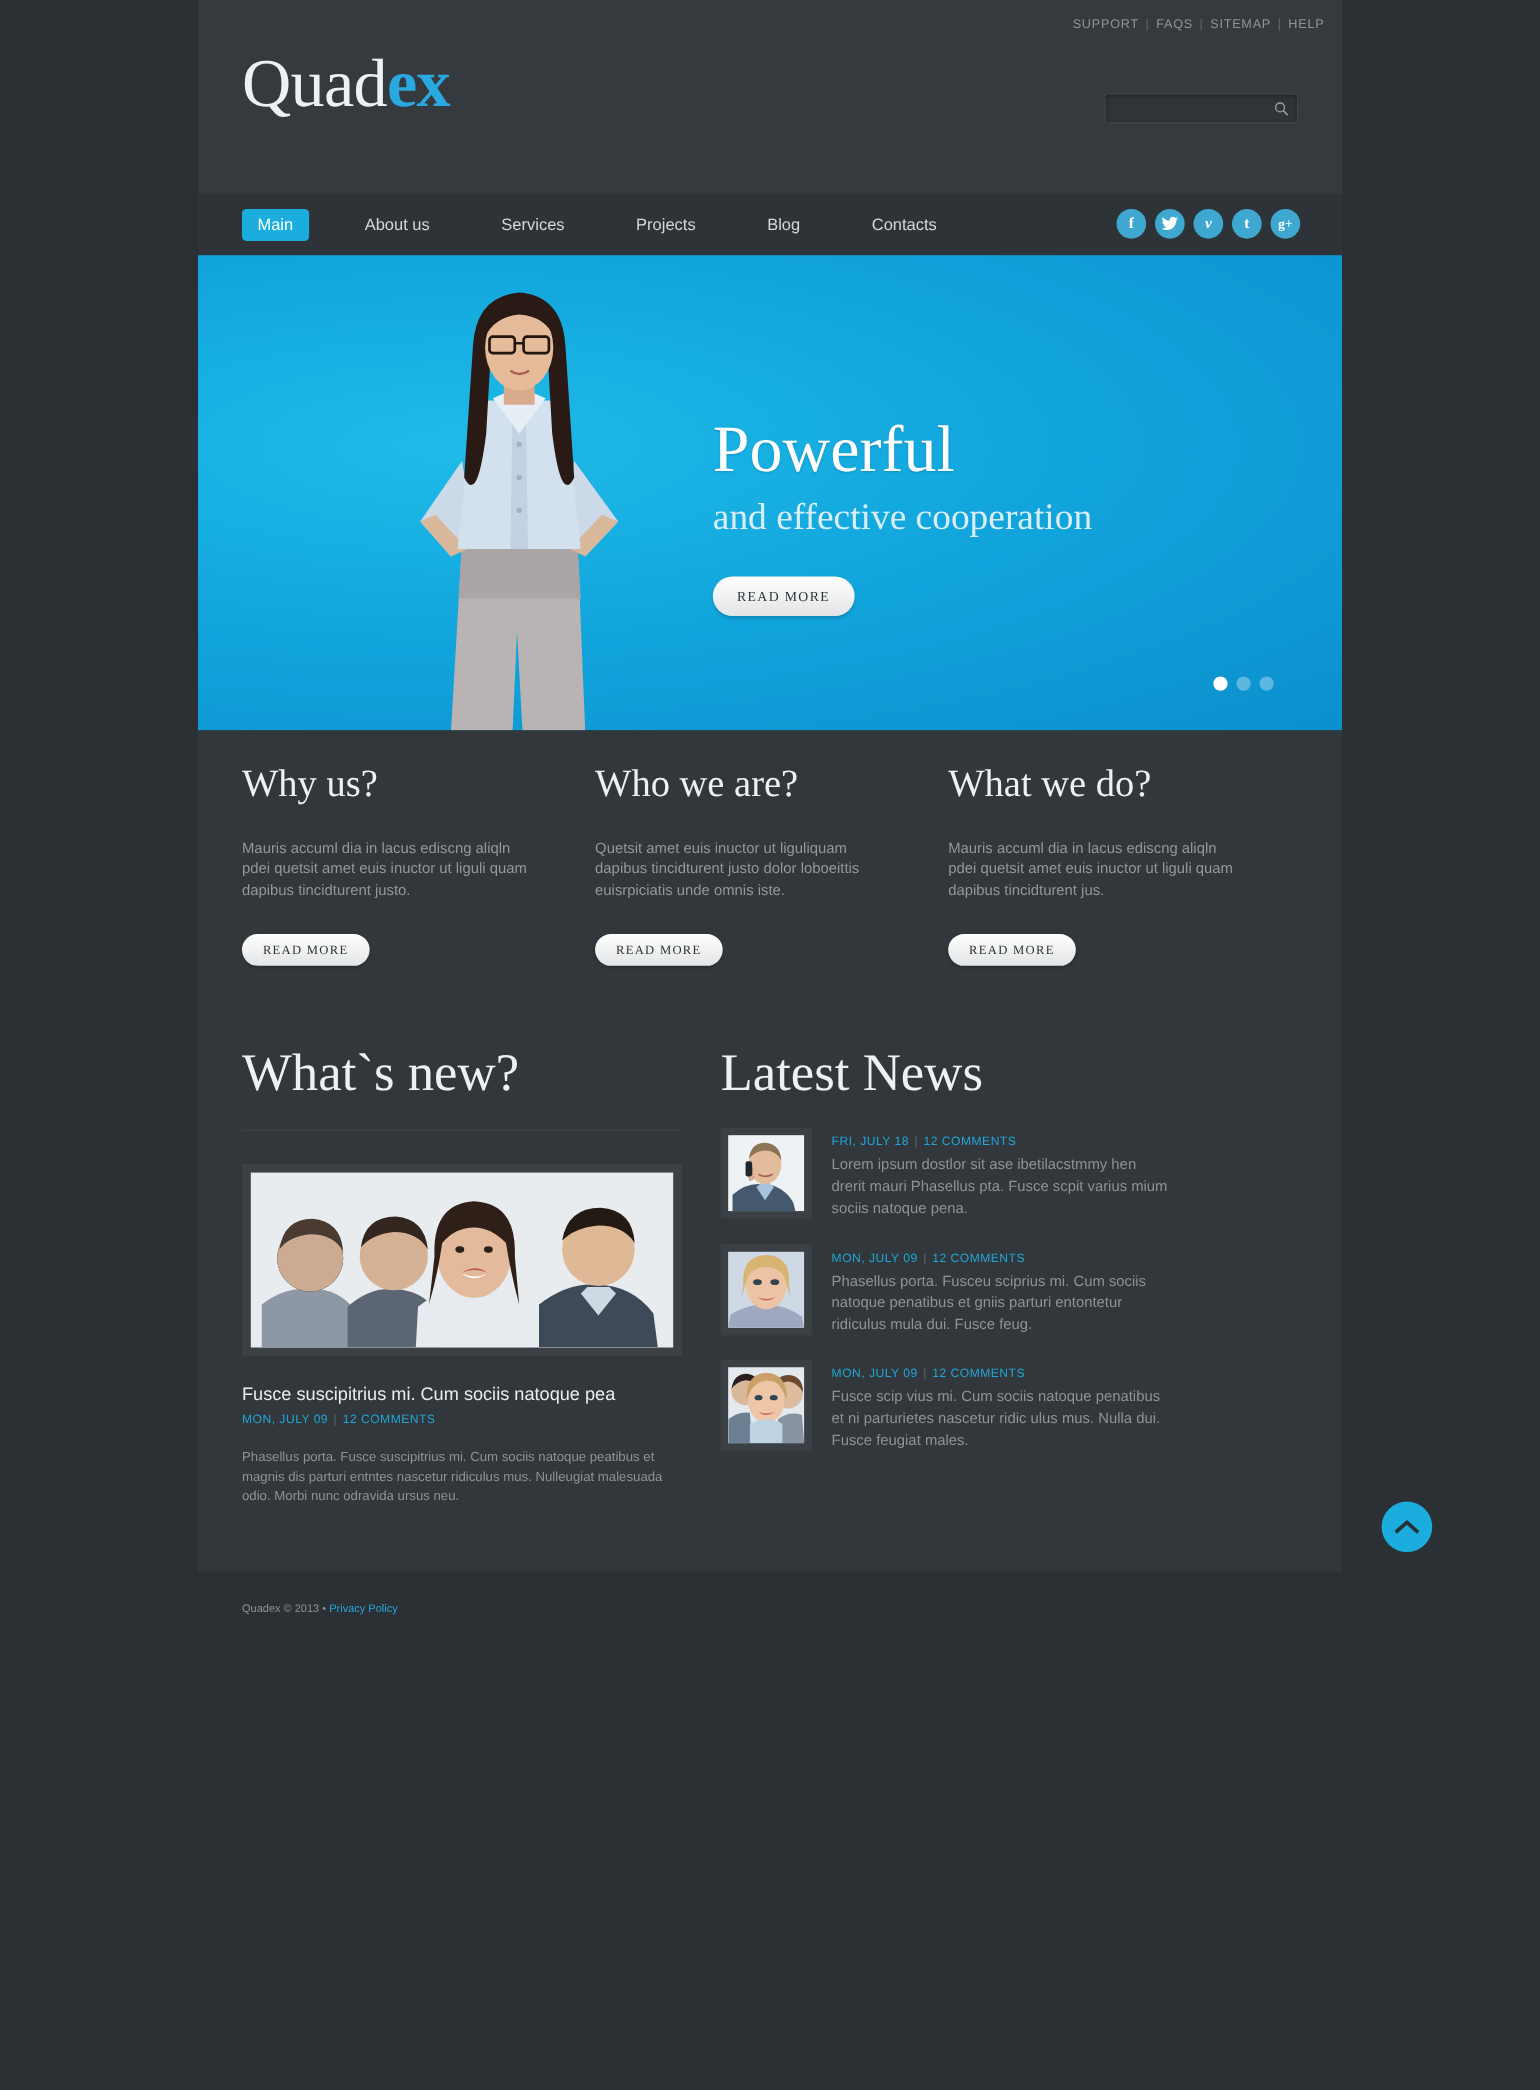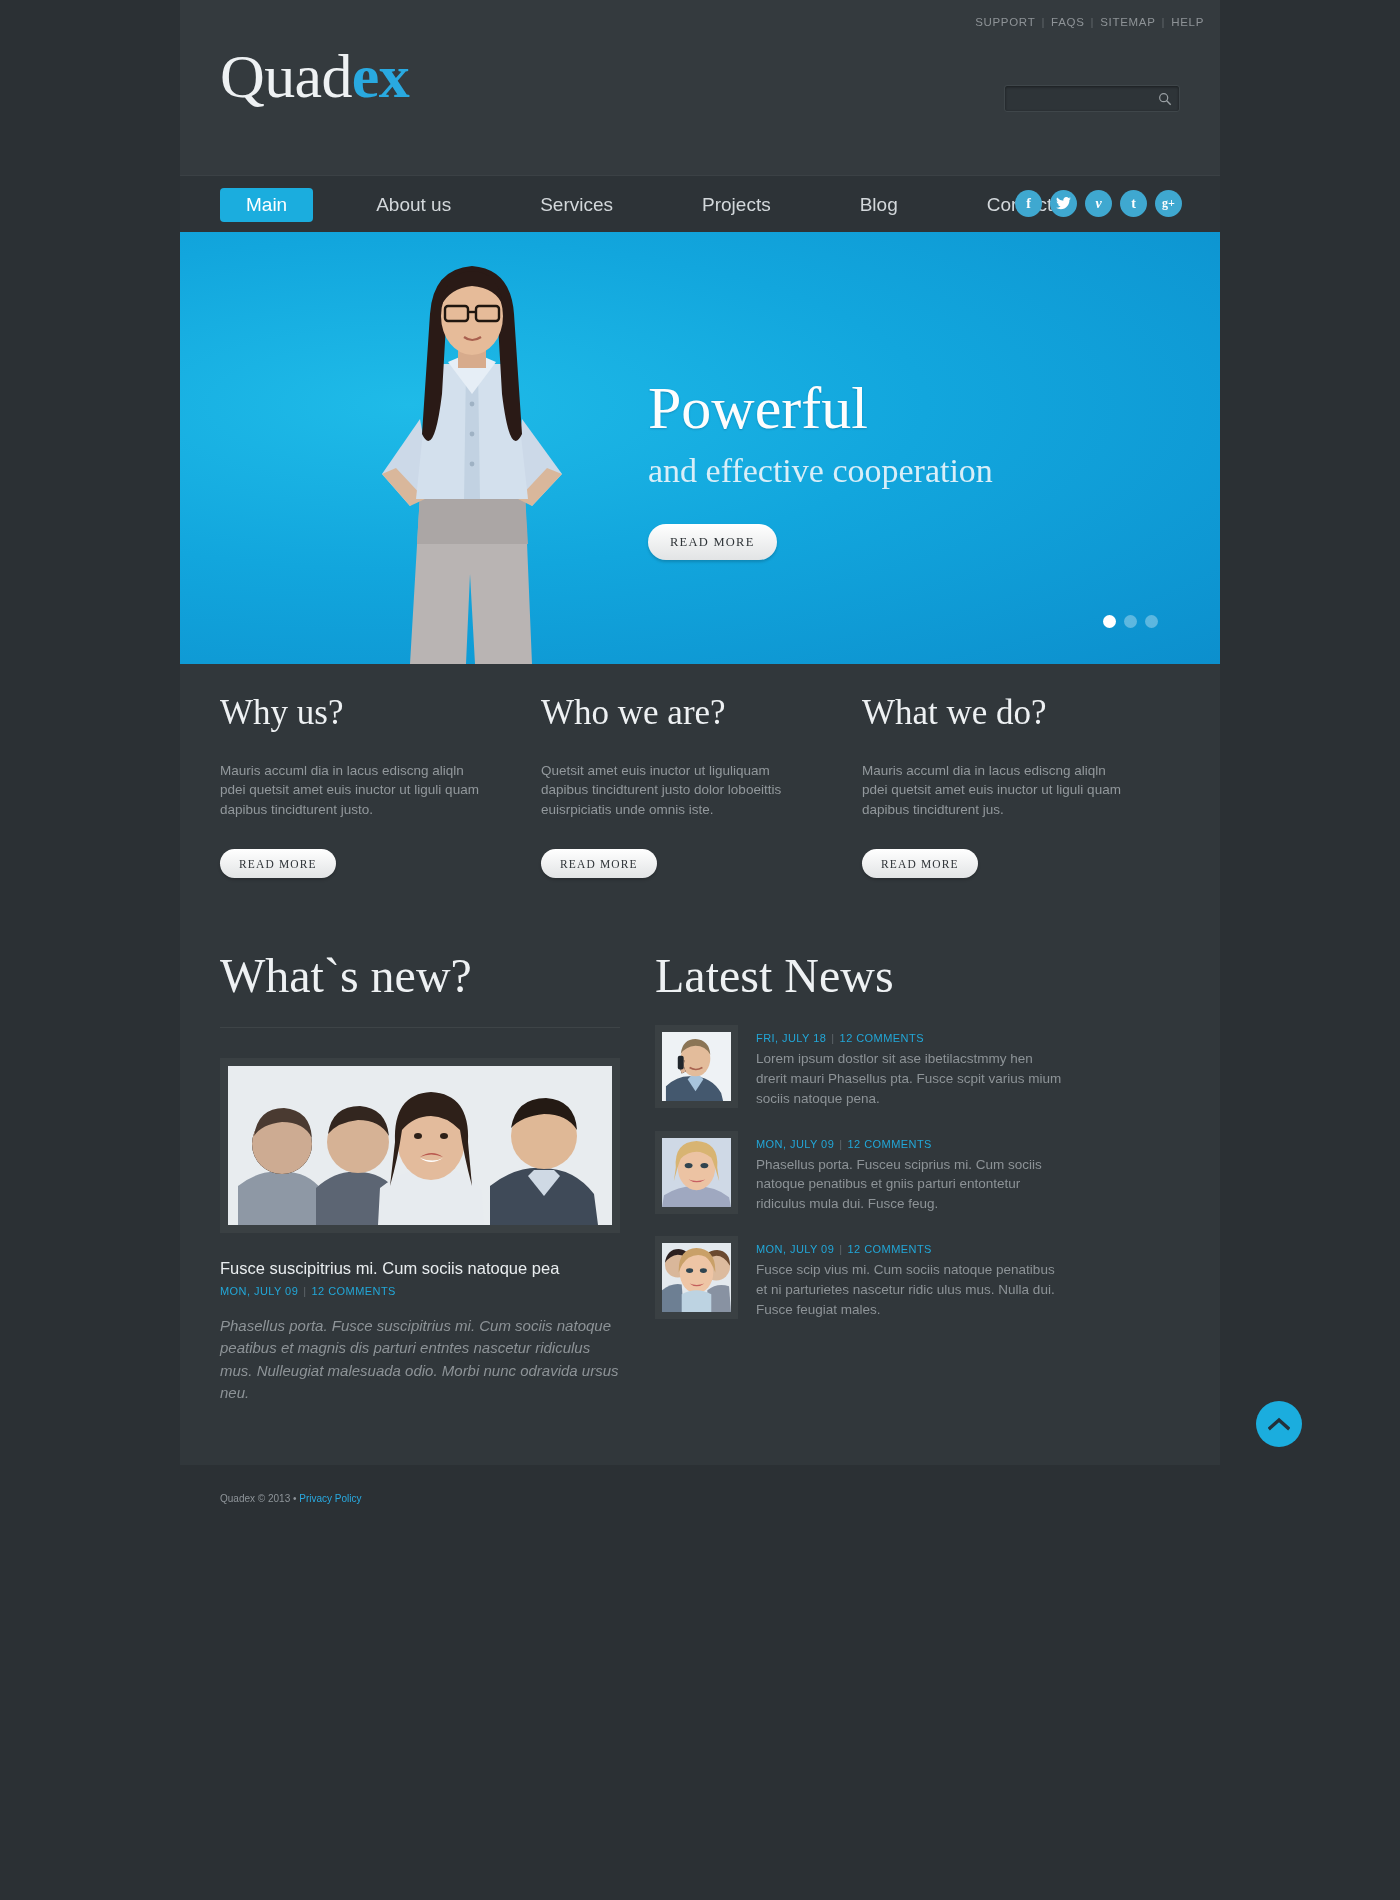--- a/index.html
+++ b/index.html
@@ -59,21 +59,21 @@
   .navbar {
     width: 1040px; margin: 0 auto;
     background: #2d3337;
     height: 57px;
     position: relative;
     border-top: 1px solid #3b4145;
   }
   .menu { position: absolute; left: 40px; top: 0; height: 57px; display: flex; align-items: center; }
   .menu a {
     color: #d3d8db; text-decoration: none;
-    font-size: 19px; padding: 6px 26px; border-radius: 4px;
+    font-size: 15px; padding: 6px 14px; border-radius: 4px;
     margin-right: 37px; white-space: nowrap;
   }
   .menu a.active { background: #1badde; color: #fff; }
   .socials { position: absolute; right: 38px; top: 14px; display: flex; gap: 8px; }
   .soc {
     width: 27px; height: 27px; border-radius: 50%;
     background: #3fa8d0; color: #fff;
     display: flex; align-items: center; justify-content: center;
     font-size: 14px; cursor: pointer;
     font-family: "Liberation Serif", serif;
@@ -157,21 +157,21 @@
     background: #3a4043;
     padding: 8px;
   }
   .post-img .ph { width: 100%; height: 100%; position: relative; overflow: hidden; background:#d6dbdf; }
   .post-title {
     margin-top: 26px;
     color: #e9edef; font-size: 16.5px;
   }
   .meta { margin-top: 7px; font-size: 11px; letter-spacing: .04em; color: #22a7d8; }
   .meta .sep { color: #5f666a; padding: 0 5px; }
-  .post-body { margin-top: 18px; color: #8d9397; font-size: 15px; line-height: 1.5; font-style: italic; }
+  .post-body { margin-top: 18px; color: #8d9397; font-size: 12px; line-height: 1.5; }
 
   .news-item { display: flex; margin-top: 22px; }
   .news-item:first-of-type { margin-top: 30px; }
   .news-thumb {
     width: 83px; height: 83px; background: #3a4043; padding: 7px; flex: 0 0 83px;
   }
   .news-thumb .ph { width: 100%; height: 100%; overflow: hidden; position: relative; background:#cfd6da; }
   .news-txt { margin-left: 18px; }
   .news-txt .body { margin-top: 5px; color: #8d9397; font-size: 13.5px; line-height: 1.47; }
 

